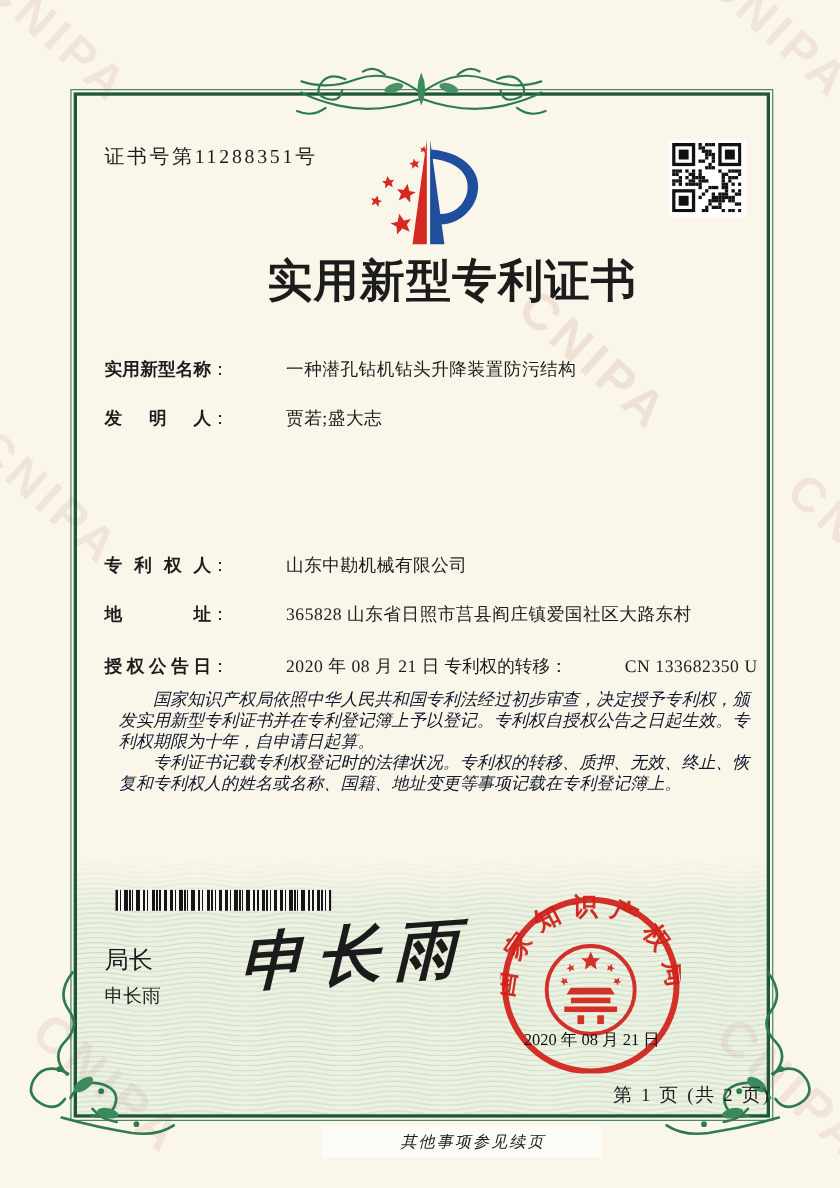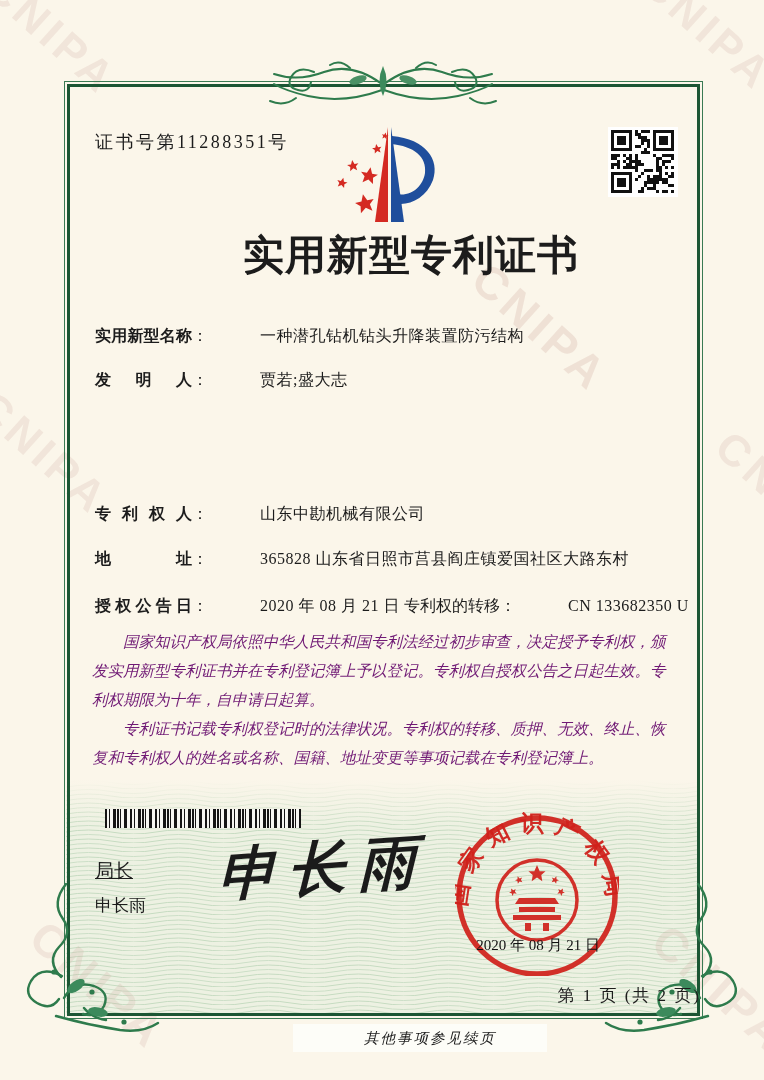--- a/index.html
+++ b/index.html
@@ -43,33 +43,33 @@
     font-size:41px; font-weight:700; letter-spacing:1px; z-index:4;padding-left:24px;
   }
   
   .frow{position:absolute; left:95px; width:575px; font-size:16px; z-index:4; white-space:nowrap;}
   .flabel{display:inline-block; width:97px; text-align:justify; text-align-last:justify; vertical-align:bottom;font-weight:bold;}
   .colon{margin-right:4px;}
   .fv{letter-spacing:0.5px;margin-left:48px;}
   .fpair2{position:absolute; left:309px; white-space:nowrap;}
   
   .body-text{
-    position:absolute; left:92px; top:627px; width:582px; z-index:4;
-    font-size:15.5px; line-height:29px; font-style:italic; color:#701a75;
+    position:absolute; left:108px; top:627px; width:582px; z-index:4;
+    font-size:15.5px; line-height:19px; font-style:italic; color:#0f172a;
   }
   .body-text p{margin:0; text-indent:2em;}
   
   .barcode{
     position:absolute; left:105px; top:809px; width:196px; height:19px; z-index:4;
     background:repeating-linear-gradient(90deg,
       #151515 0 2px,#f6f6f2 2px 4px,#151515 4px 5px,#f6f6f2 5px 8px,
       #151515 8px 11px,#f6f6f2 11px 12px,#151515 12px 14px,#f6f6f2 14px 15px,
       #151515 15px 16px,#f6f6f2 16px 19px,#151515 19px 22px,#f6f6f2 22px 25px);
   }
-  .officer-title{position:absolute; left:95px; top:858px; font-size:19px; z-index:4;text-decoration:underline;}
+  .officer-title{position:absolute; left:95px; top:858px; font-size:22px; z-index:4;}
   .officer-name{position:absolute; left:95px; top:894px; font-size:17px; z-index:4;}
   .signature{
     position:absolute; left:218px; top:830px; z-index:5;
     font-size:58px; font-weight:700; font-style:italic; letter-spacing:12px;
     transform:rotate(-4deg) skewX(-4deg); color:#1b1b1b;
   }
   .seal{position:absolute; left:455px; top:812px; z-index:4;}
   .seal-date{
     position:absolute; left:447px; top:936px; width:182px; text-align:center;
     font-size:15px; color:#111; z-index:5; white-space:nowrap;

